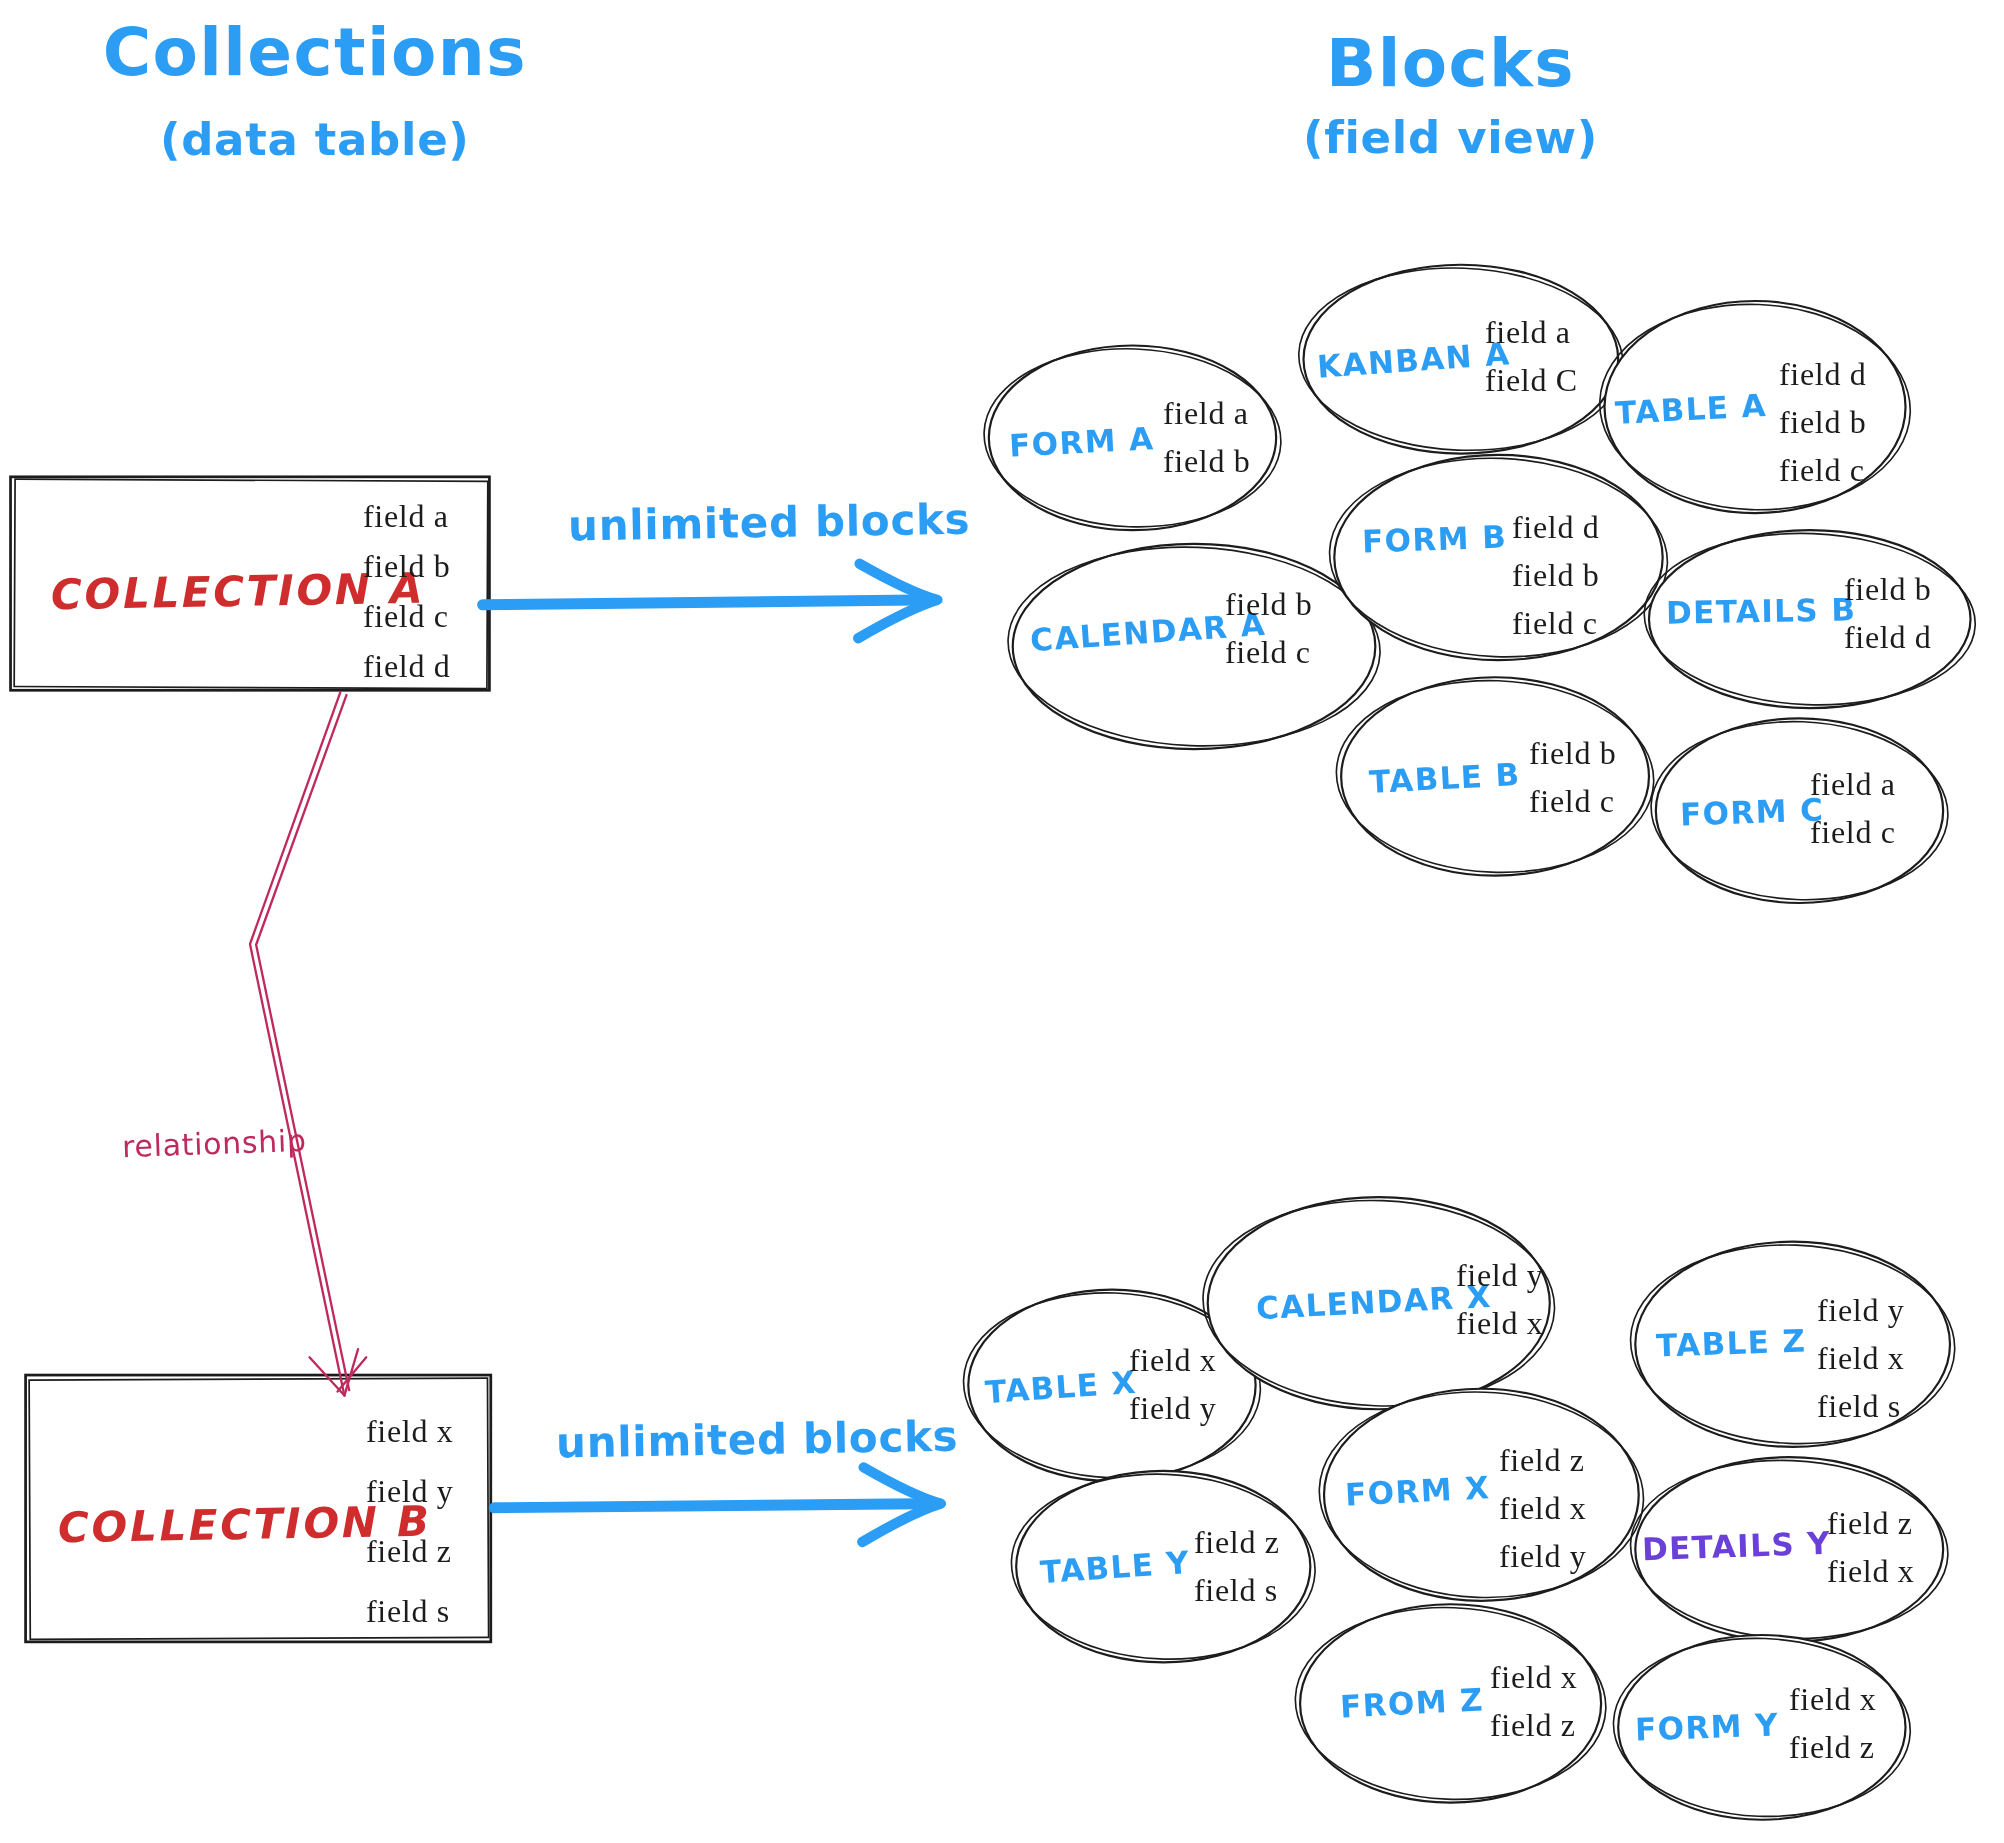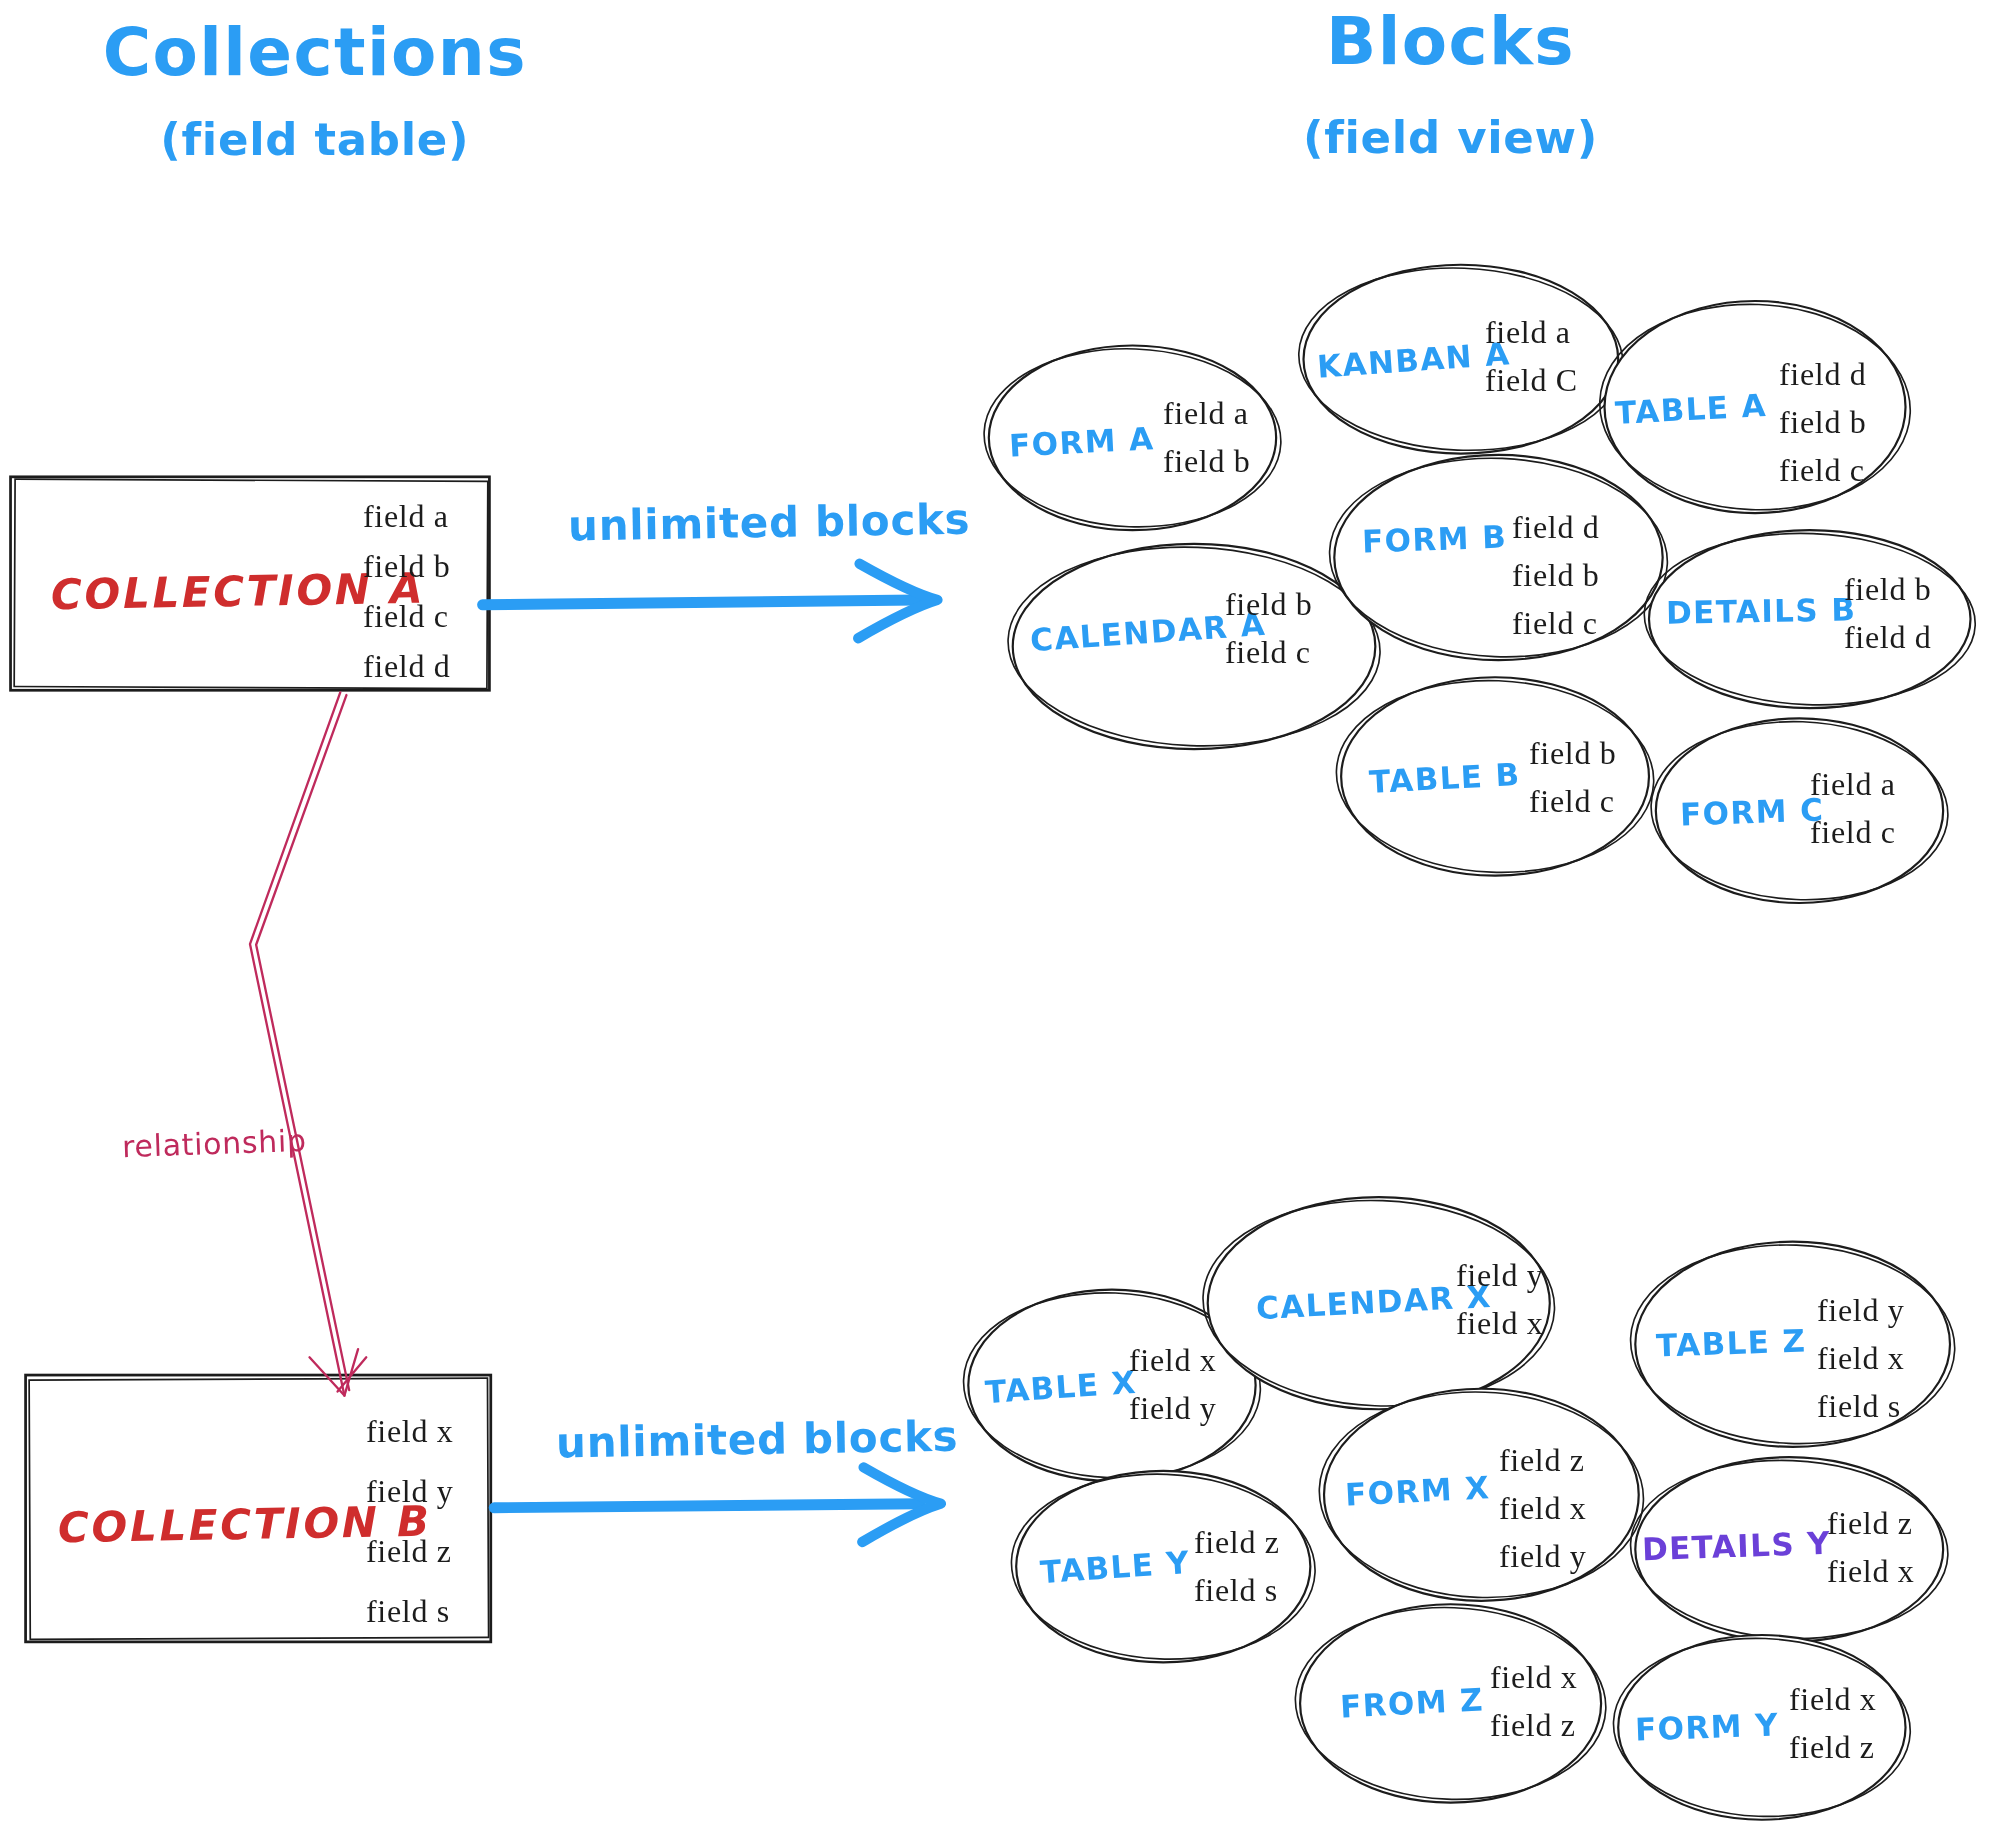--- a/index.html
+++ b/index.html
@@ -92,22 +92,22 @@
       <ellipse cx="2165" cy="2185" rx="237" ry="150" transform="rotate(2.2 2165 2185)" class="blockEllipse dup"></ellipse>
       <ellipse cx="2615" cy="2265" rx="225" ry="135" class="blockEllipse"></ellipse>
       <ellipse cx="2615" cy="2265" rx="232" ry="130" transform="rotate(2.2 2615 2265)" class="blockEllipse dup"></ellipse>
       <ellipse cx="2120" cy="2490" rx="220" ry="145" class="blockEllipse"></ellipse>
       <ellipse cx="2120" cy="2490" rx="227" ry="140" transform="rotate(2.2 2120 2490)" class="blockEllipse dup"></ellipse>
       <ellipse cx="2575" cy="2525" rx="210" ry="135" class="blockEllipse"></ellipse>
       <ellipse cx="2575" cy="2525" rx="217" ry="130" transform="rotate(2.2 2575 2525)" class="blockEllipse dup"></ellipse>
     </svg>
 
   <div class="title" style="left:6.8px;top:13.7px;width:616px;">Collections</div>
-  <div class="subtitle" style="left:6.8px;top:113px;width:616px;">(field table)</div>
-  <div class="title" style="left:1177px;top:3px;width:547px;">Blocks</div>
+  <div class="subtitle" style="left:6.8px;top:113px;width:616px;">(data table)</div>
+  <div class="title" style="left:1177px;top:25px;width:547px;">Blocks</div>
   <div class="subtitle" style="left:1177px;top:111px;width:547px;">(field view)</div>
 
   <span class="collection-label" style="left:51px;top:567px;">COLLECTION A</span>
   <div class="field-col box-fields" style="left:363px;top:491px;">
     <span class="field">field a</span>
     <span class="field">field b</span>
     <span class="field">field c</span>
     <span class="field">field d</span>
   </div>
   <span class="arrow-label" style="left:568px;top:498px;">unlimited blocks</span>

